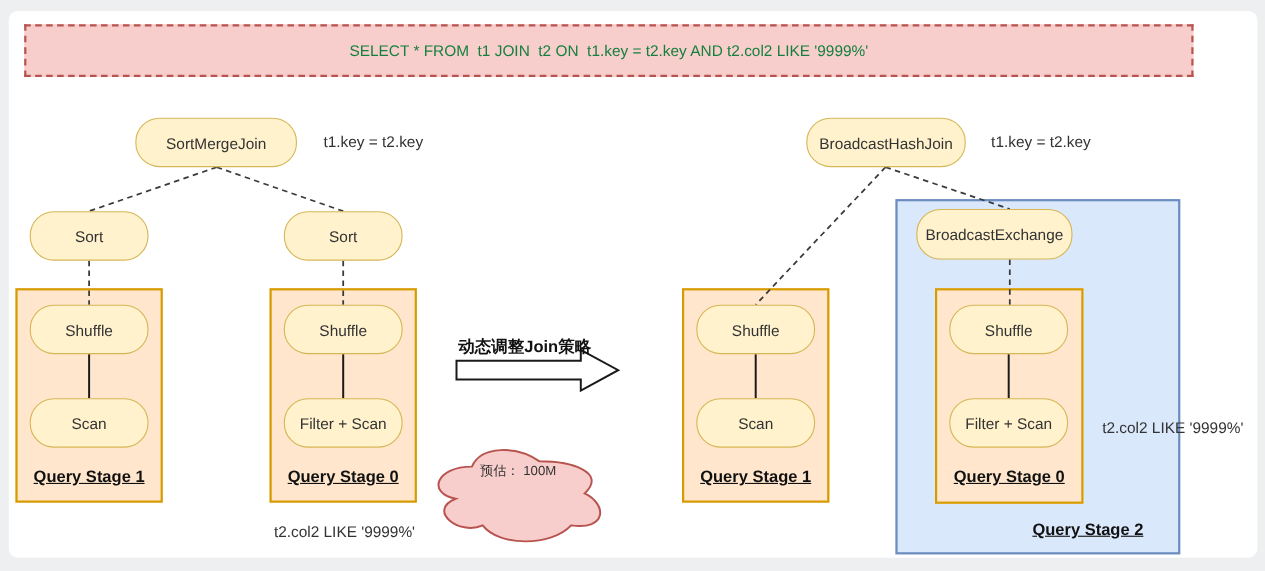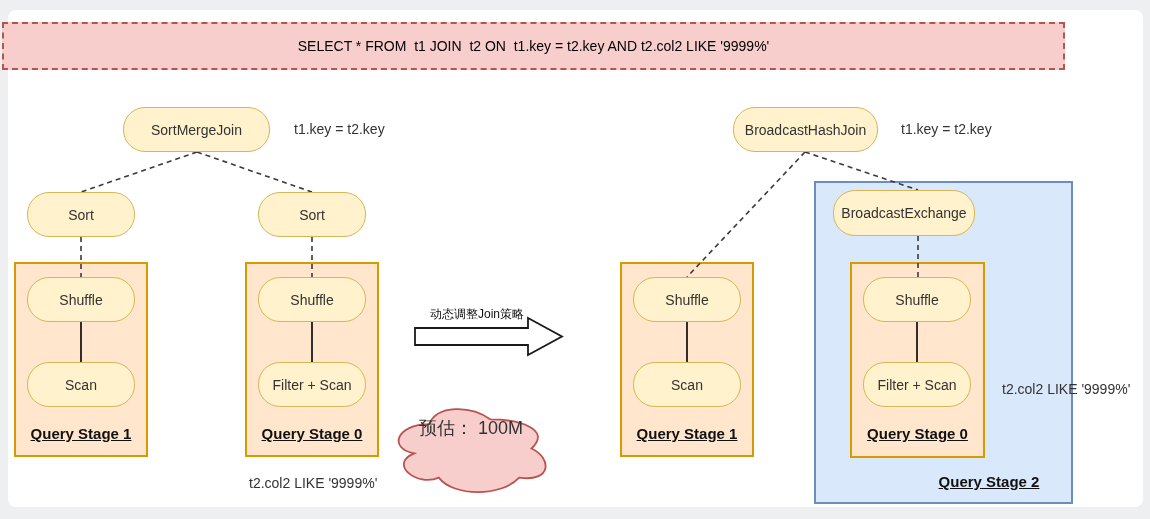--- a/index.html
+++ b/index.html
@@ -8,25 +8,25 @@
     background:var(--page_bg,#edeff1);
     font-family:"Liberation Sans","DejaVu Sans",sans-serif;
     position:relative;overflow:hidden;
   }
   .card{
     position:absolute;left:8px;top:10px;width:1135px;height:497px;
     background:var(--card_bg,#ffffff);
     border-radius:8px;
   }
   .banner{
-    position:absolute;left:2px;top:22px;width:1059px;height:44px;
+    position:absolute;left:22px;top:22px;width:1059px;height:44px;
     background:var(--banner_fill,#F8CECC);
     border:2px dashed var(--banner_border,#B85450);
     display:flex;align-items:center;justify-content:center;
-    font-size:14px;color:#000000;white-space:pre;
+    font-size:14px;color:#15803d;white-space:pre;
   }
   .node{
     position:absolute;
     background:var(--node_fill,#FFF2CC);
     border:1px solid var(--node_border,#D6B656);
     border-radius:22px;
     display:flex;align-items:center;justify-content:center;
     font-size:14px;color:#333;
     box-sizing:border-box;
     z-index:3;
@@ -49,26 +49,26 @@
     position:absolute;
     font-size:15px;font-weight:bold;color:#111;
     text-align:center;z-index:4;white-space:nowrap;text-decoration:underline;
   }
   .note{
     position:absolute;font-size:14px;color:#333;
     white-space:nowrap;z-index:4;
   }
   .arrow-label{
     position:absolute;left:415px;top:306px;width:124px;
-    font-size:12px;color:#111;text-align:center;
-    white-space:nowrap;z-index:4;
+    font-size:15px;color:#111;text-align:center;
+    white-space:nowrap;z-index:4;font-weight:bold;
   }
   .cloud-text{
     position:absolute;left:392px;top:417px;width:158px;
-    font-size:18px;color:#333;text-align:center;line-height:23px;
+    font-size:12px;color:#333;text-align:center;line-height:23px;
     z-index:4;white-space:nowrap;
   }
   svg.overlay{position:absolute;left:0;top:0;z-index:2;}
   .dashed{stroke:#3a3a3a;stroke-width:1.6;stroke-dasharray:5 4;fill:none;}
   .solid{stroke:#1a1a1a;stroke-width:1.8;fill:none;}
 </style>
 </head>
 <body>
 
 <div class="card"></div>

